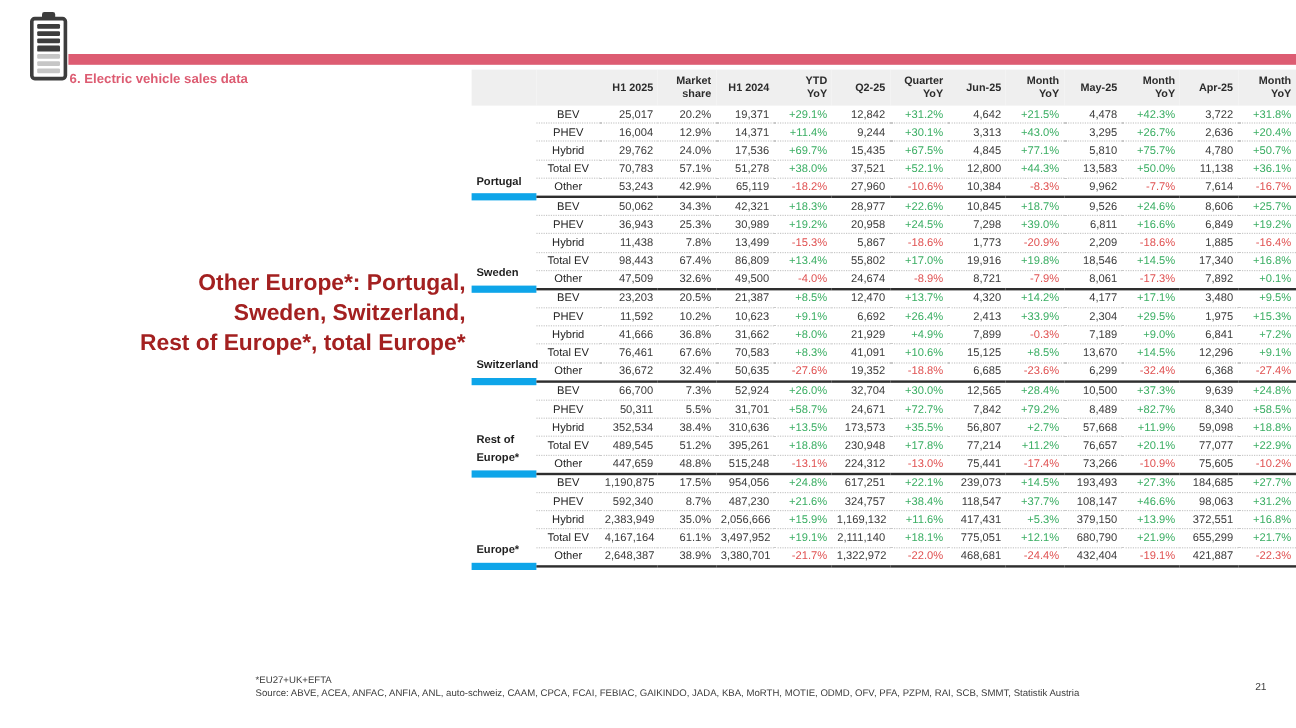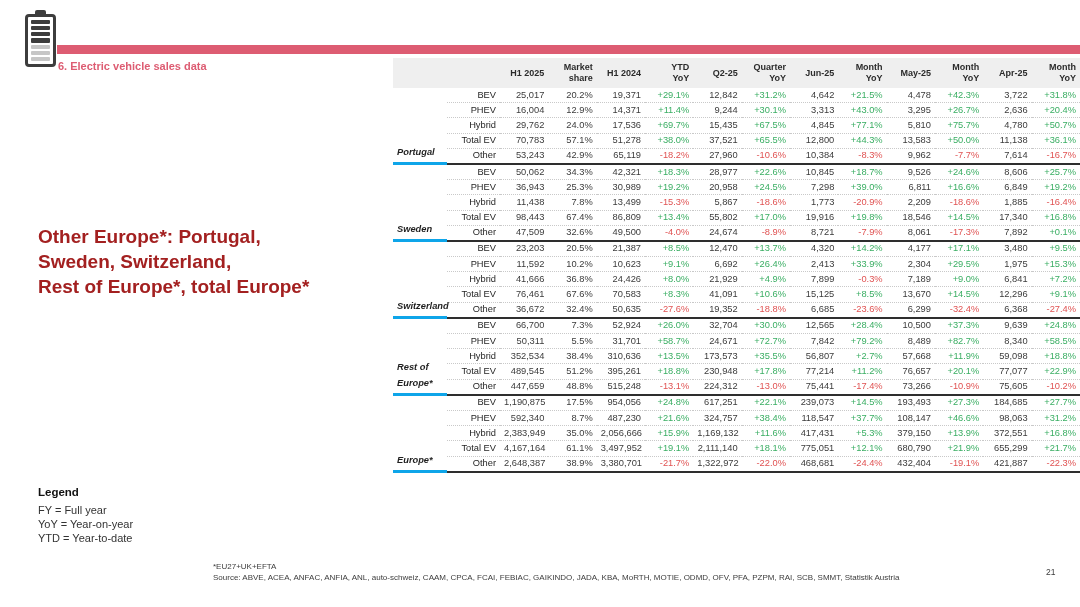--- a/index.html
+++ b/index.html
@@ -17,41 +17,41 @@
   .battery::before { content:""; position:absolute; top:-7px; left:7px; width:11px; height:6px;
     background:#3d3d3d; border-radius:2px 2px 0 0; }
   .battery .bar { flex:1; border-radius:1px; }
   .battery .bar.dark { background:#3d3d3d; }
   .battery .bar.light { background:#c6c6c6; }
 
   .kicker { position:absolute; left:58px; top:60px; font-size:11px; font-weight:bold; color:#dd5c72; }
   .title { position:absolute; left:37px; top:86px; width:360px;
     font-family:"Liberation Serif", serif; font-size:43px; line-height:1.13; color:#151515; white-space:pre-line; }
   .subtitle { position:absolute; left:38px; top:224px; width:350px;
-    font-size:19px; font-weight:bold; color:#a32020; line-height:1.32; white-space:pre-line; }
+    font-size:19px; font-weight:bold; color:#a32020; line-height:1.32; white-space:pre-line;text-align:right; }
 
   .legend { position:absolute; left:38px; top:486px; font-size:11px; color:#333; }
   .legend-title { font-weight:bold; color:#111; margin-bottom:5px; font-size:11.5px; }
   .legend-item { line-height:14px; }
 
   .footer-left { position:absolute; left:38px; top:559px; font-size:8.5px; color:#4a4a4a; line-height:15px; }
   .footnote-block { position:absolute; left:213px; top:562px; width:760px; font-size:8px; color:#3c3c3c; line-height:10.5px; }
   .page-num { position:absolute; left:1046px; top:567px; font-size:8.5px; color:#3c3c3c; }
 
   
   .tbl-wrap { position:absolute; left:393px; top:58px; width:687px; }
   table { border-collapse:collapse; table-layout:fixed; width:100%; font-size:9.3px; color:#3b3b3b; }
   thead th { background:#efefef; font-size:9px; font-weight:bold; color:#2b2b2b;
     text-align:right; vertical-align:middle; padding:4px 4px; white-space:pre; line-height:11px; }
   thead th.lbl { text-align:left; }
   td { padding:1.6px 4px; line-height:11px; border-bottom:1px dotted #c9c9c9; }
   td.num { text-align:right; white-space:nowrap; }
-  td.type { text-align:right; color:#1f1f1f; white-space:nowrap; }
+  td.type { text-align:center; color:#1f1f1f; white-space:nowrap; }
   td.country { font-weight:bold; vertical-align:bottom; white-space:pre-line;
-    line-height:15.4px; color:#1f1f1f; border-bottom:3px solid #0ea5e9; padding-bottom:2px;font-style:italic; }
+    line-height:15.4px; color:#1f1f1f; border-bottom:6px solid #0ea5e9; padding-bottom:2px; }
   tr.group-end td { border-bottom:2px solid #2e2e2e; }
   .pos { color:#3aae63; }
   .neg { color:#e05252; }
 </style>
 </head>
 <body>
 
 <div class="slide">
 
   <div class="accent-bar"></div>
@@ -66,26 +66,20 @@
     <div class="bar light"></div>
   </div>
 
   <div class="kicker">6. Electric vehicle sales data</div>
 
 
   <div class="subtitle">Other Europe*: Portugal,
 Sweden, Switzerland,
 Rest of Europe*, total Europe*</div>
 
-  <div class="legend">
-    <div class="legend-title">Legend</div>
-    <div class="legend-item">FY = Full year</div>
-    <div class="legend-item">YoY = Year-on-year</div>
-    <div class="legend-item">YTD = Year-to-date</div>
-  </div>
 
 
   <div class="footnote-block">
     <div>*EU27+UK+EFTA</div>
     <div>Source: ABVE, ACEA, ANFAC, ANFIA, ANL, auto-schweiz, CAAM, CPCA, FCAI, FEBIAC, GAIKINDO, JADA, KBA, MoRTH, MOTIE, ODMD, OFV, PFA, PZPM, RAI, SCB, SMMT, Statistik Austria</div>
   </div>
 
   <div class="page-num">21</div>
 
   <div class="tbl-wrap">
@@ -177,21 +171,21 @@
             <td class="num">4,780</td>
             <td class="num pos">+50.7%</td>
           </tr>
           <tr>
             <td class="type">Total EV</td>
             <td class="num">70,783</td>
             <td class="num">57.1%</td>
             <td class="num">51,278</td>
             <td class="num pos">+38.0%</td>
             <td class="num">37,521</td>
-            <td class="num pos">+65.5%</td>
+            <td class="num pos">+52.1%</td>
             <td class="num">12,800</td>
             <td class="num pos">+44.3%</td>
             <td class="num">13,583</td>
             <td class="num pos">+50.0%</td>
             <td class="num">11,138</td>
             <td class="num pos">+36.1%</td>
           </tr>
           <tr class="group-end">
             <td class="type">Other</td>
             <td class="num">53,243</td>
@@ -311,21 +305,21 @@
             <td class="num pos">+33.9%</td>
             <td class="num">2,304</td>
             <td class="num pos">+29.5%</td>
             <td class="num">1,975</td>
             <td class="num pos">+15.3%</td>
           </tr>
           <tr>
             <td class="type">Hybrid</td>
             <td class="num">41,666</td>
             <td class="num">36.8%</td>
-            <td class="num">24,426</td>
+            <td class="num">31,662</td>
             <td class="num pos">+8.0%</td>
             <td class="num">21,929</td>
             <td class="num pos">+4.9%</td>
             <td class="num">7,899</td>
             <td class="num neg">-0.3%</td>
             <td class="num">7,189</td>
             <td class="num pos">+9.0%</td>
             <td class="num">6,841</td>
             <td class="num pos">+7.2%</td>
           </tr>

